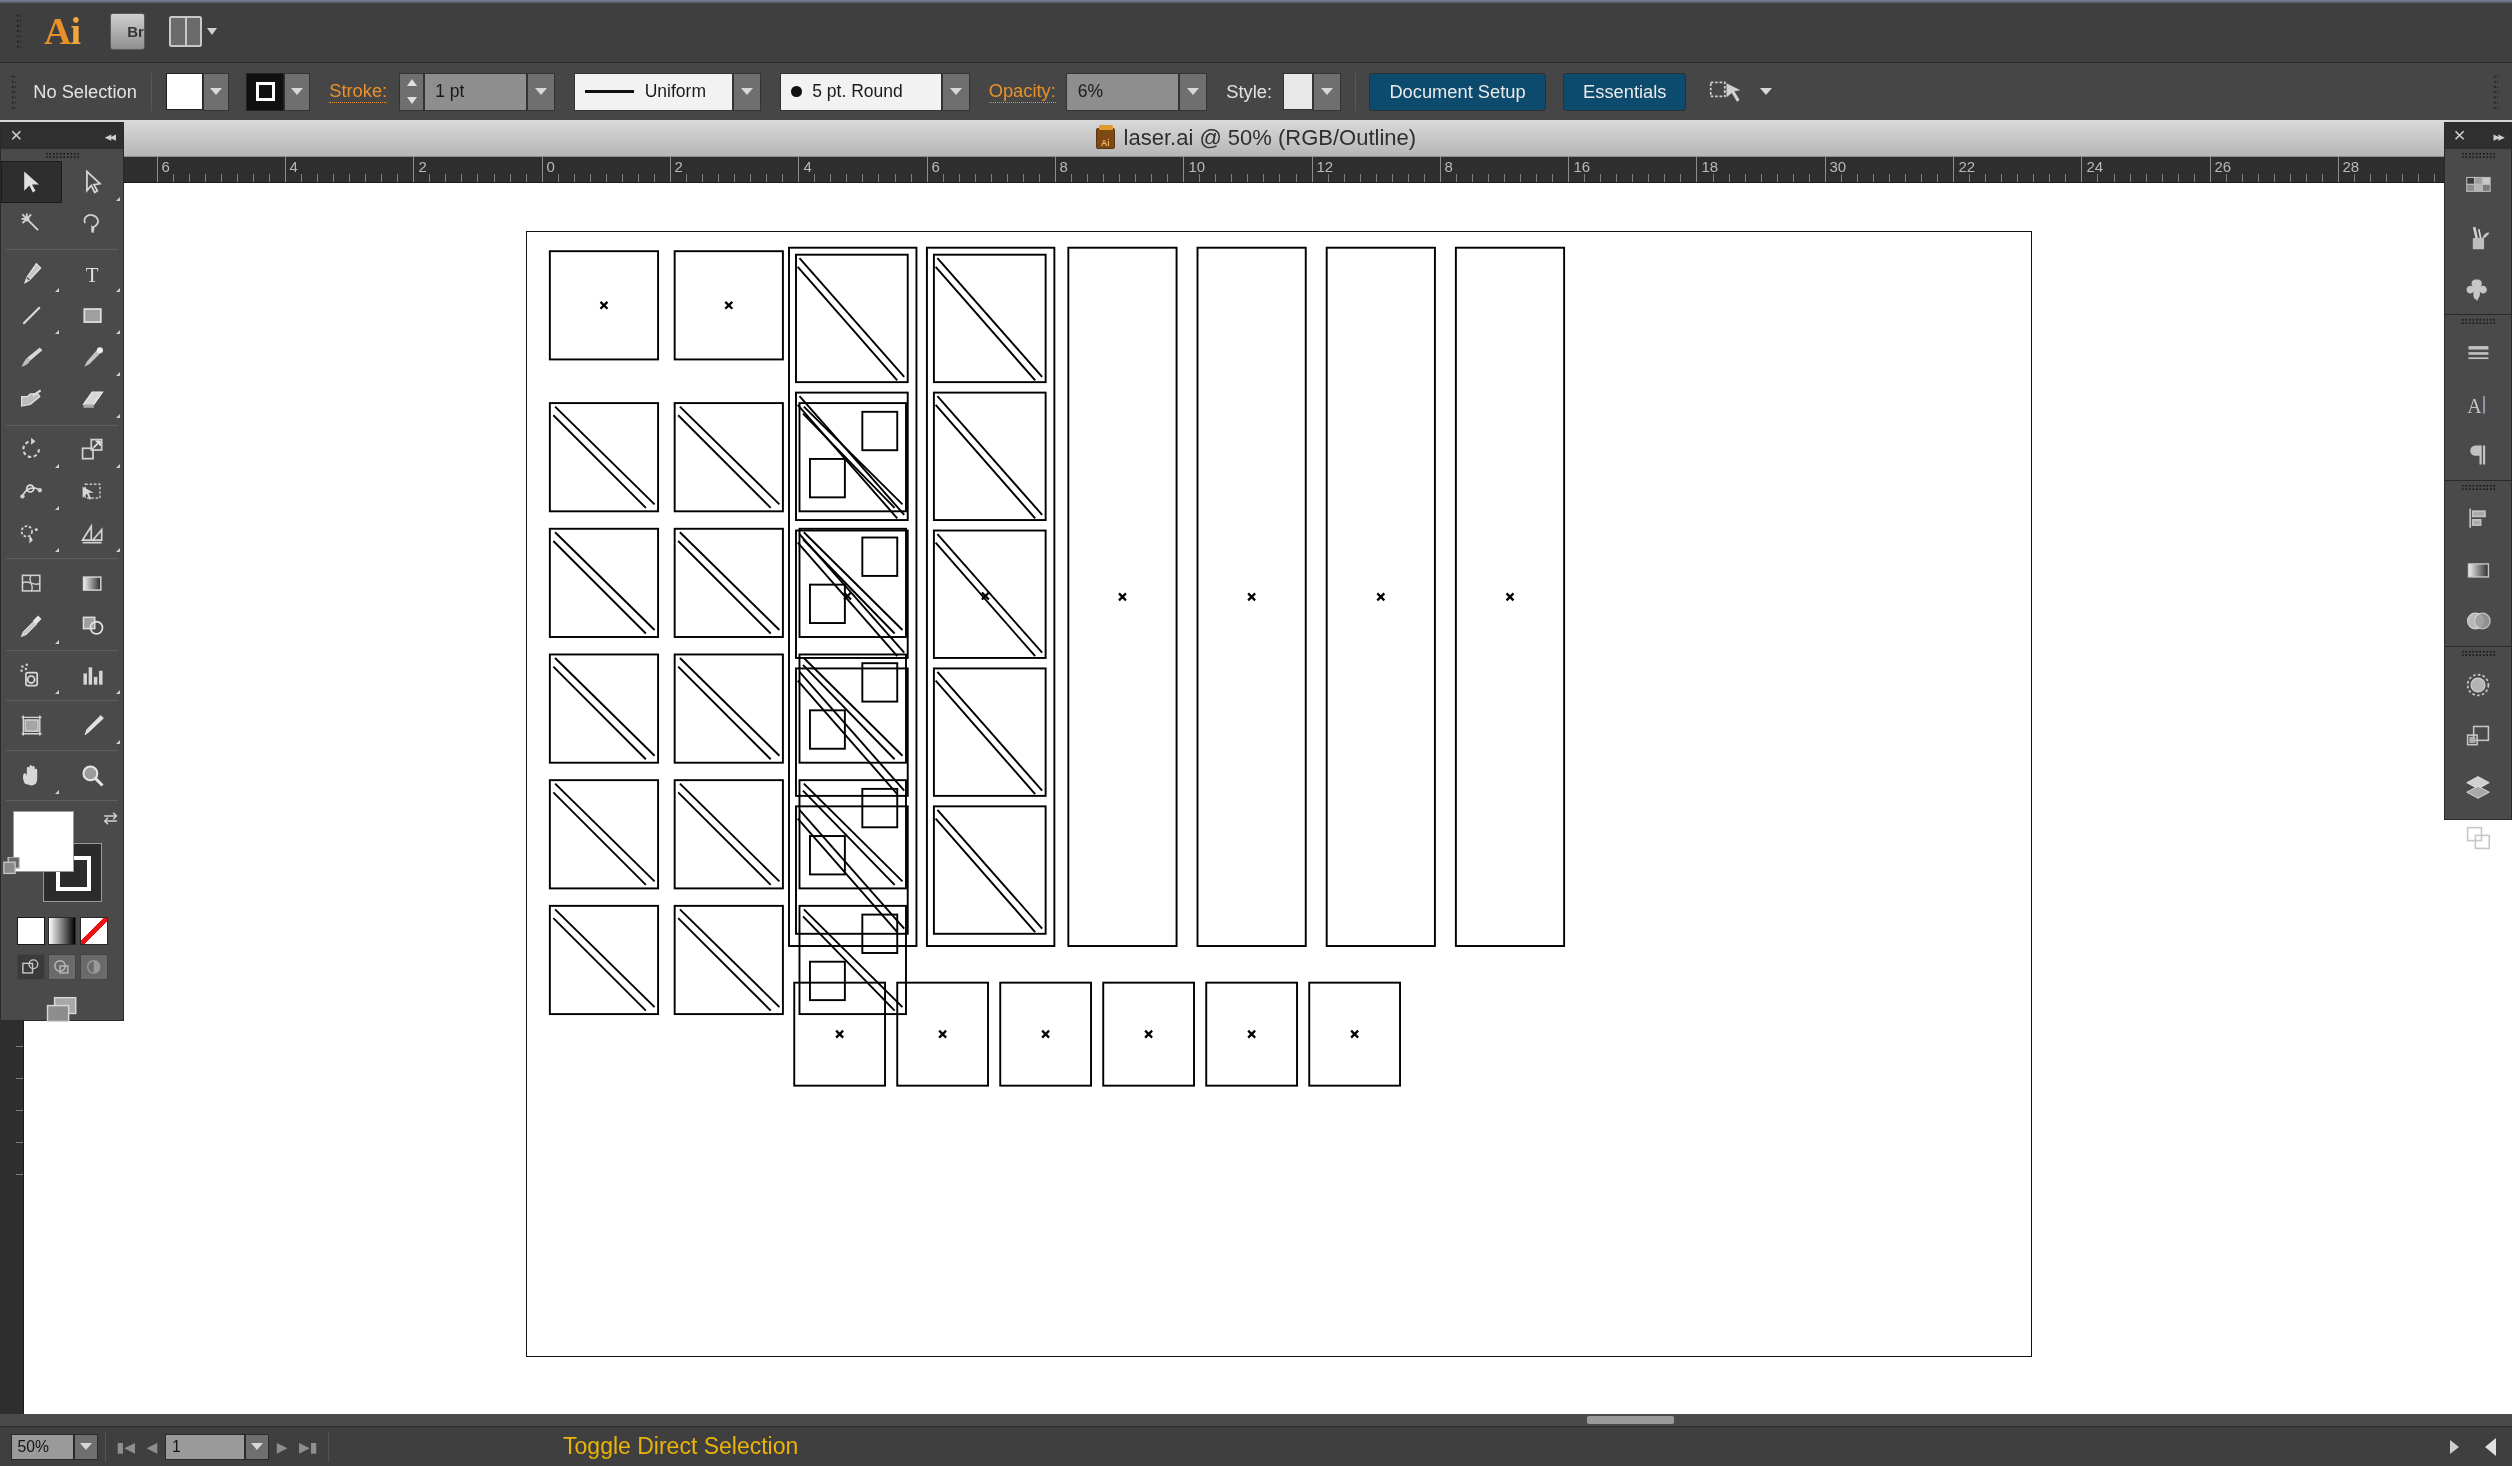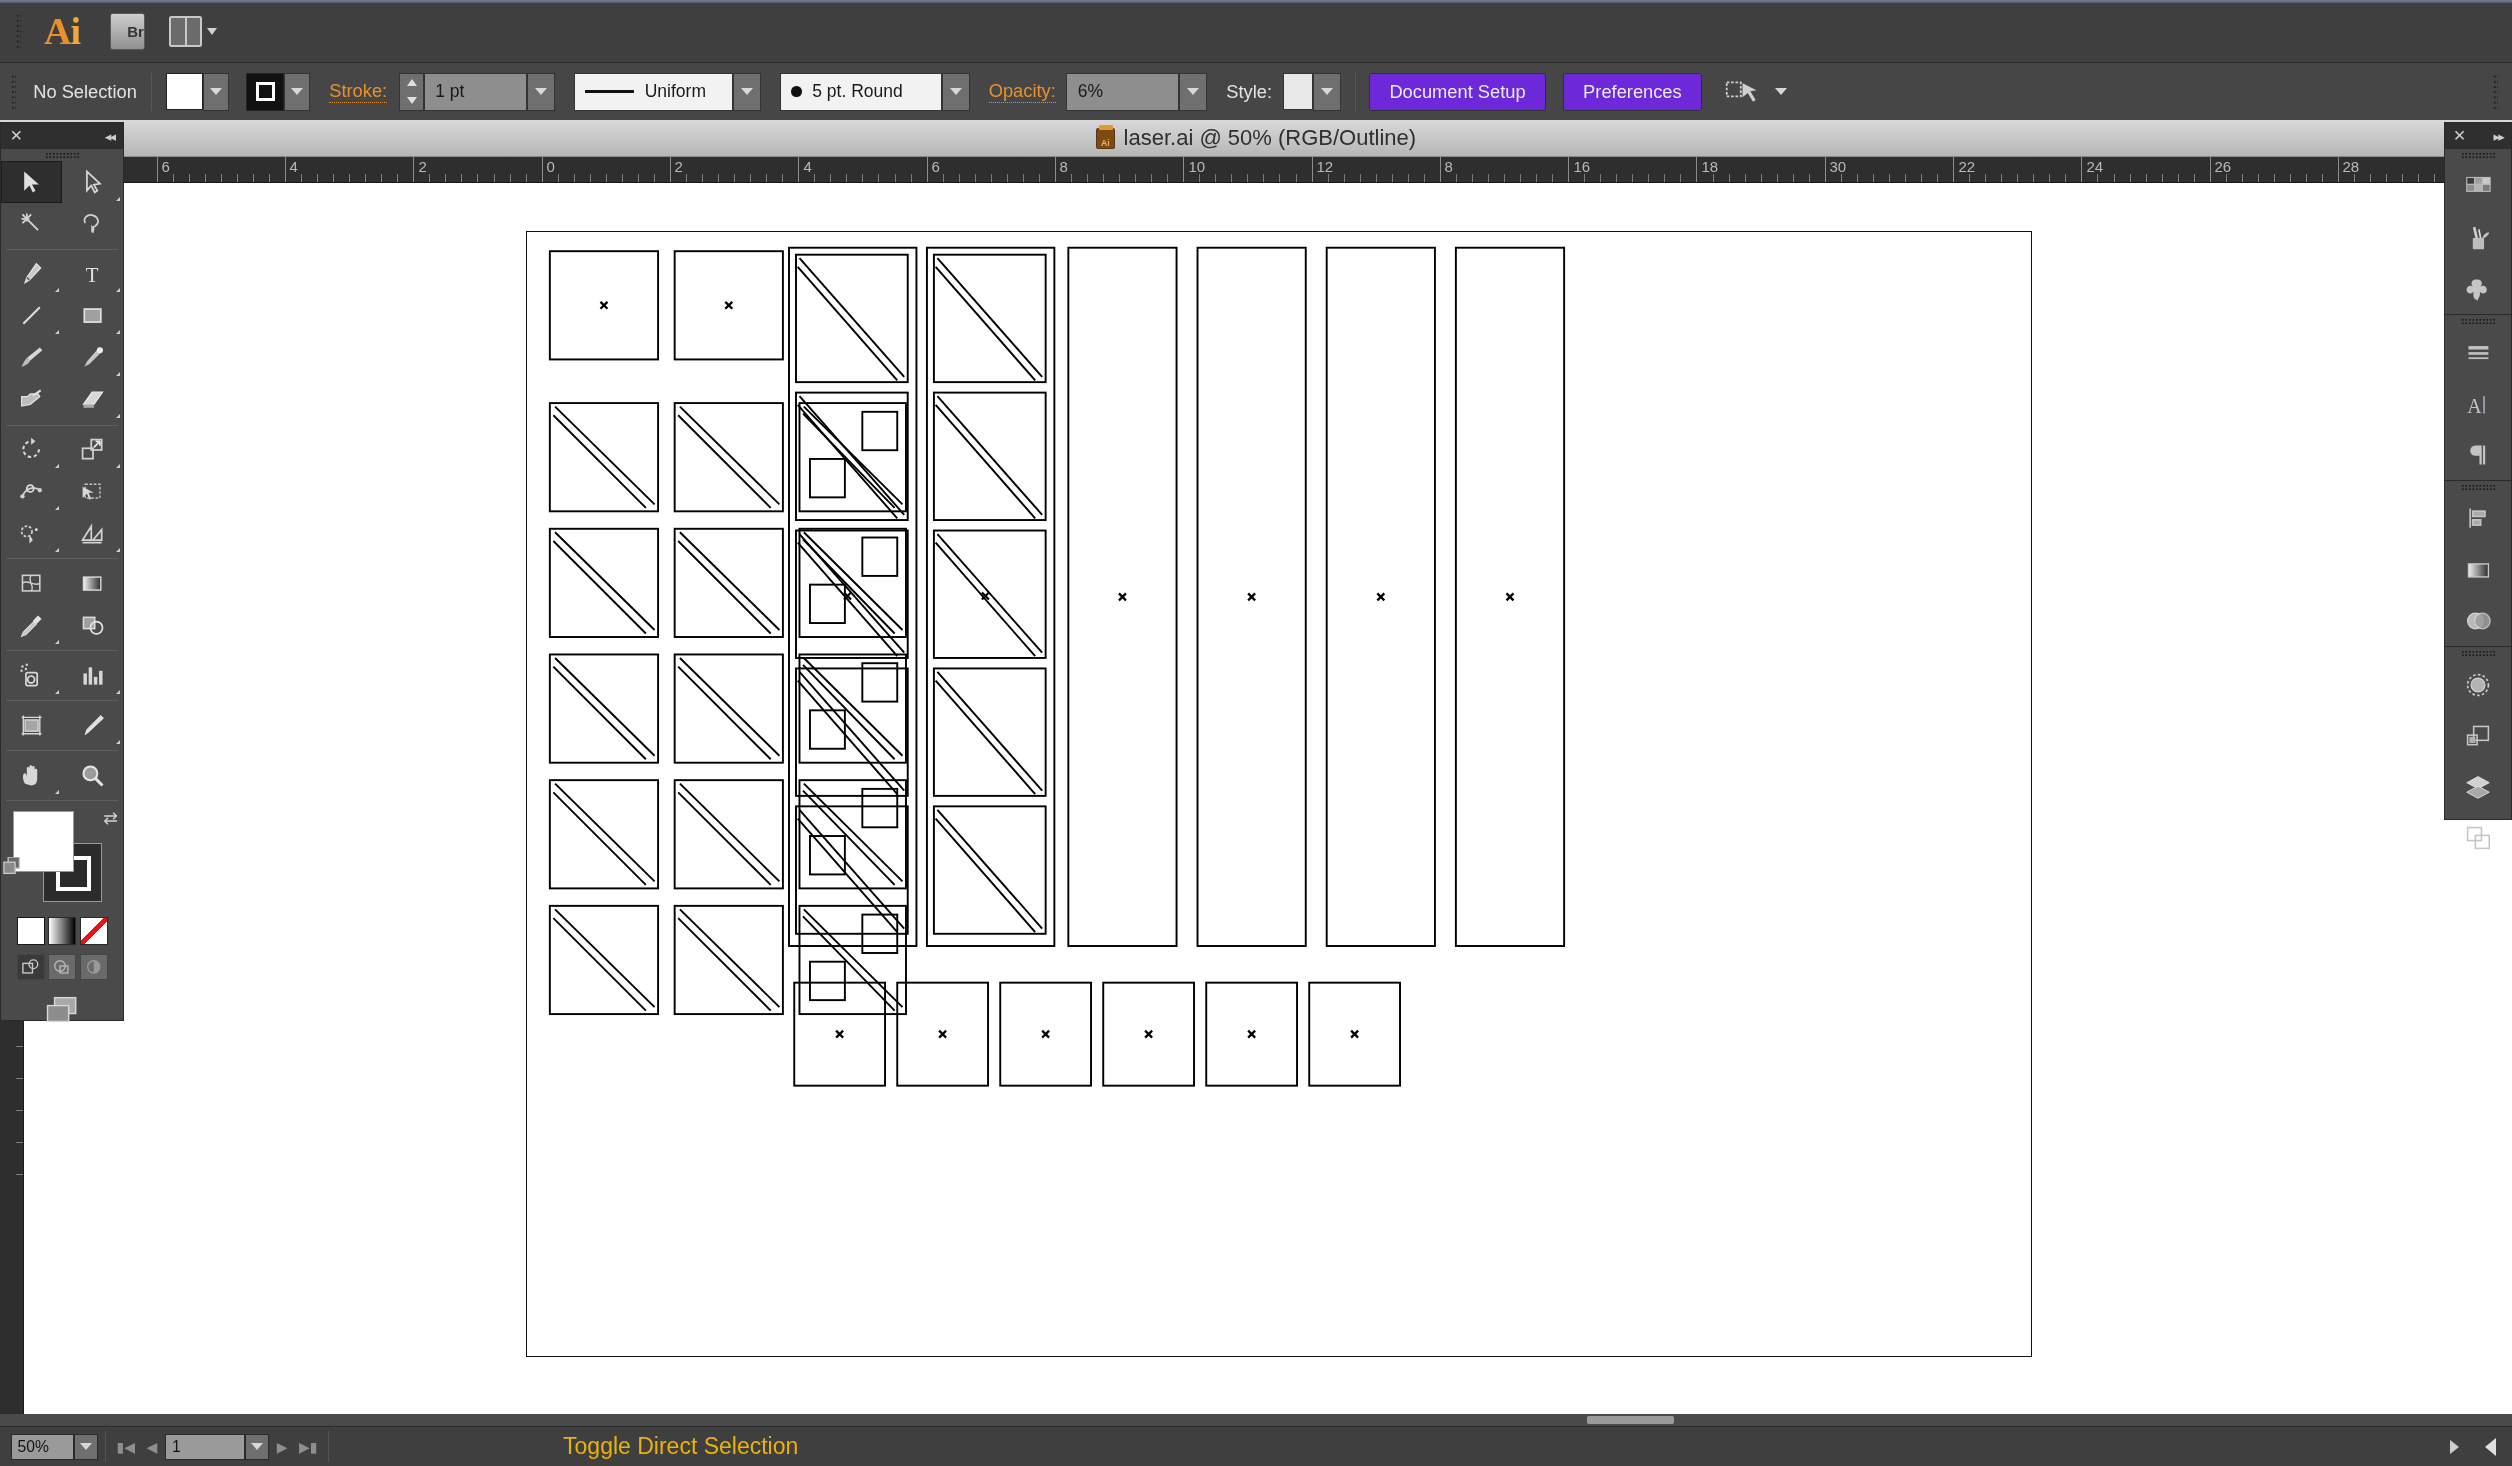--- a/index.html
+++ b/index.html
@@ -137,21 +137,21 @@
     color:#1a1a1a;font-size:17.5px;
   }
   .field-white { background:#f2f2f2; }
   .drop-btn {
     width:28px;height:38px;background:#6f6f6f;border:0.9px solid #333;
     display:flex;align-items:center;justify-content:center;
   }
   .dashline { width:49px;height:2.6px;background:#111;margin-right:10.5px; }
   .dot-cap { width:10.5px;height:10.5px;border-radius:50%;background:#111;margin-right:10.5px; }
   .btn-ctl {
-    height:38px; background:#6d28d9; border:0.9px solid #2e2e2e; border-radius:2.6px;
+    height:38px; background:#0c4a6e; border:0.9px solid #2e2e2e; border-radius:2.6px;
     color:#eaeaea; font-size:18.3px; display:flex;align-items:center;
     padding:0 19px; margin-left:17.5px;
   }
   .style-sw { width:30px;height:37px;background:#e8e8e8;border:0.9px solid #333; }
   .align-ico { margin-left:23px; width:35px;height:28px; position:relative; }
   .cb-right-grip {
     margin-left:auto;margin-right:14px;width:5.2px;height:35px;
     background-image: radial-gradient(circle,#1c1c1c 0.9px,transparent 1px);
     background-size:3.5px 5.2px;
   }
@@ -412,21 +412,21 @@
     <div style="width:19px"></div>
     <div class="cb-label" style="margin-left:0">Style:</div>
     <div style="width:10.5px"></div>
     <div class="style-sw"></div>
     <div class="drop-btn">
       <div class="tri-dn"></div>
     </div>
 
     <div class="cb-sep"></div>
     <div class="btn-ctl" style="margin-left:0">Document Setup</div>
-    <div class="btn-ctl">Preferences</div>
+    <div class="btn-ctl">Essentials</div>
 
     <div class="align-ico">
       <svg width="35" height="28" viewBox="0 0 40 32">
         <rect x="2" y="5" width="16" height="16" fill="none" stroke="#d0d0d0" stroke-width="2" stroke-dasharray="3 2"></rect>
         <path d="M20 6 L20 22 L26 17 L32 27 L35 25 L29 15 L36 14 Z" fill="#d0d0d0"></path>
       </svg>
     </div>
     <div style="width:15.7px"></div>
     <div class="tri-dn"></div>
     <div class="cb-right-grip"></div>

